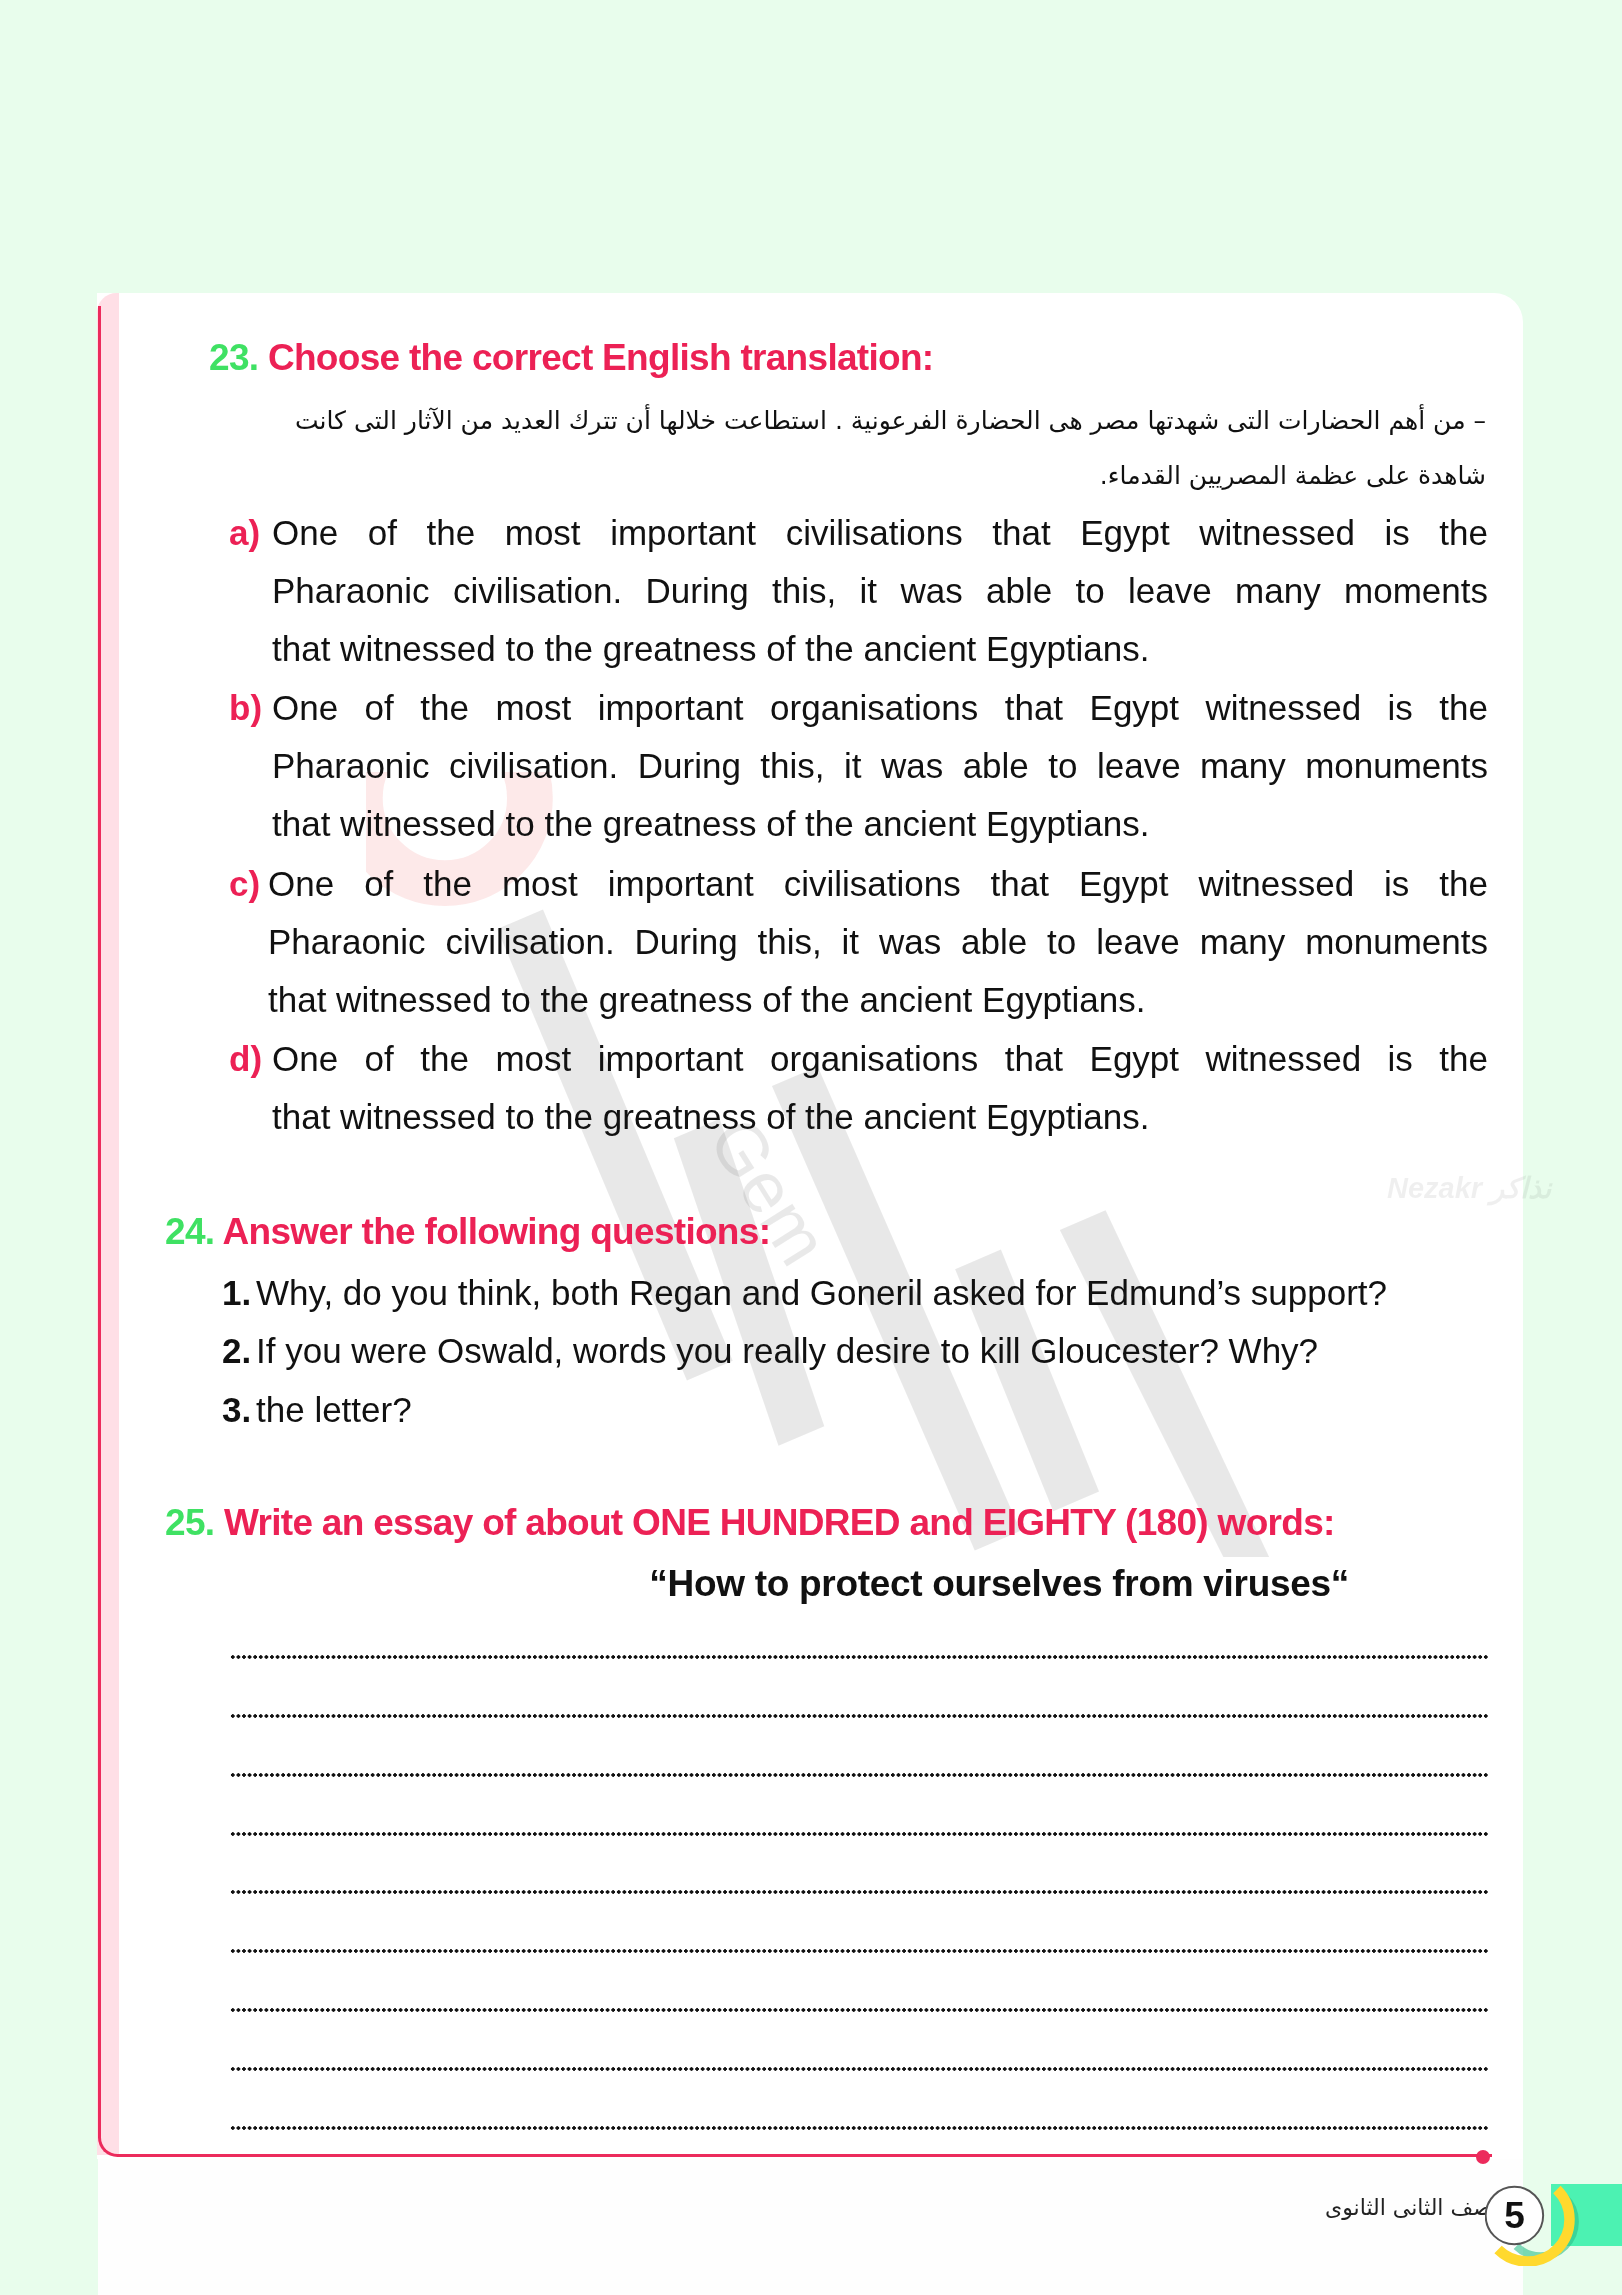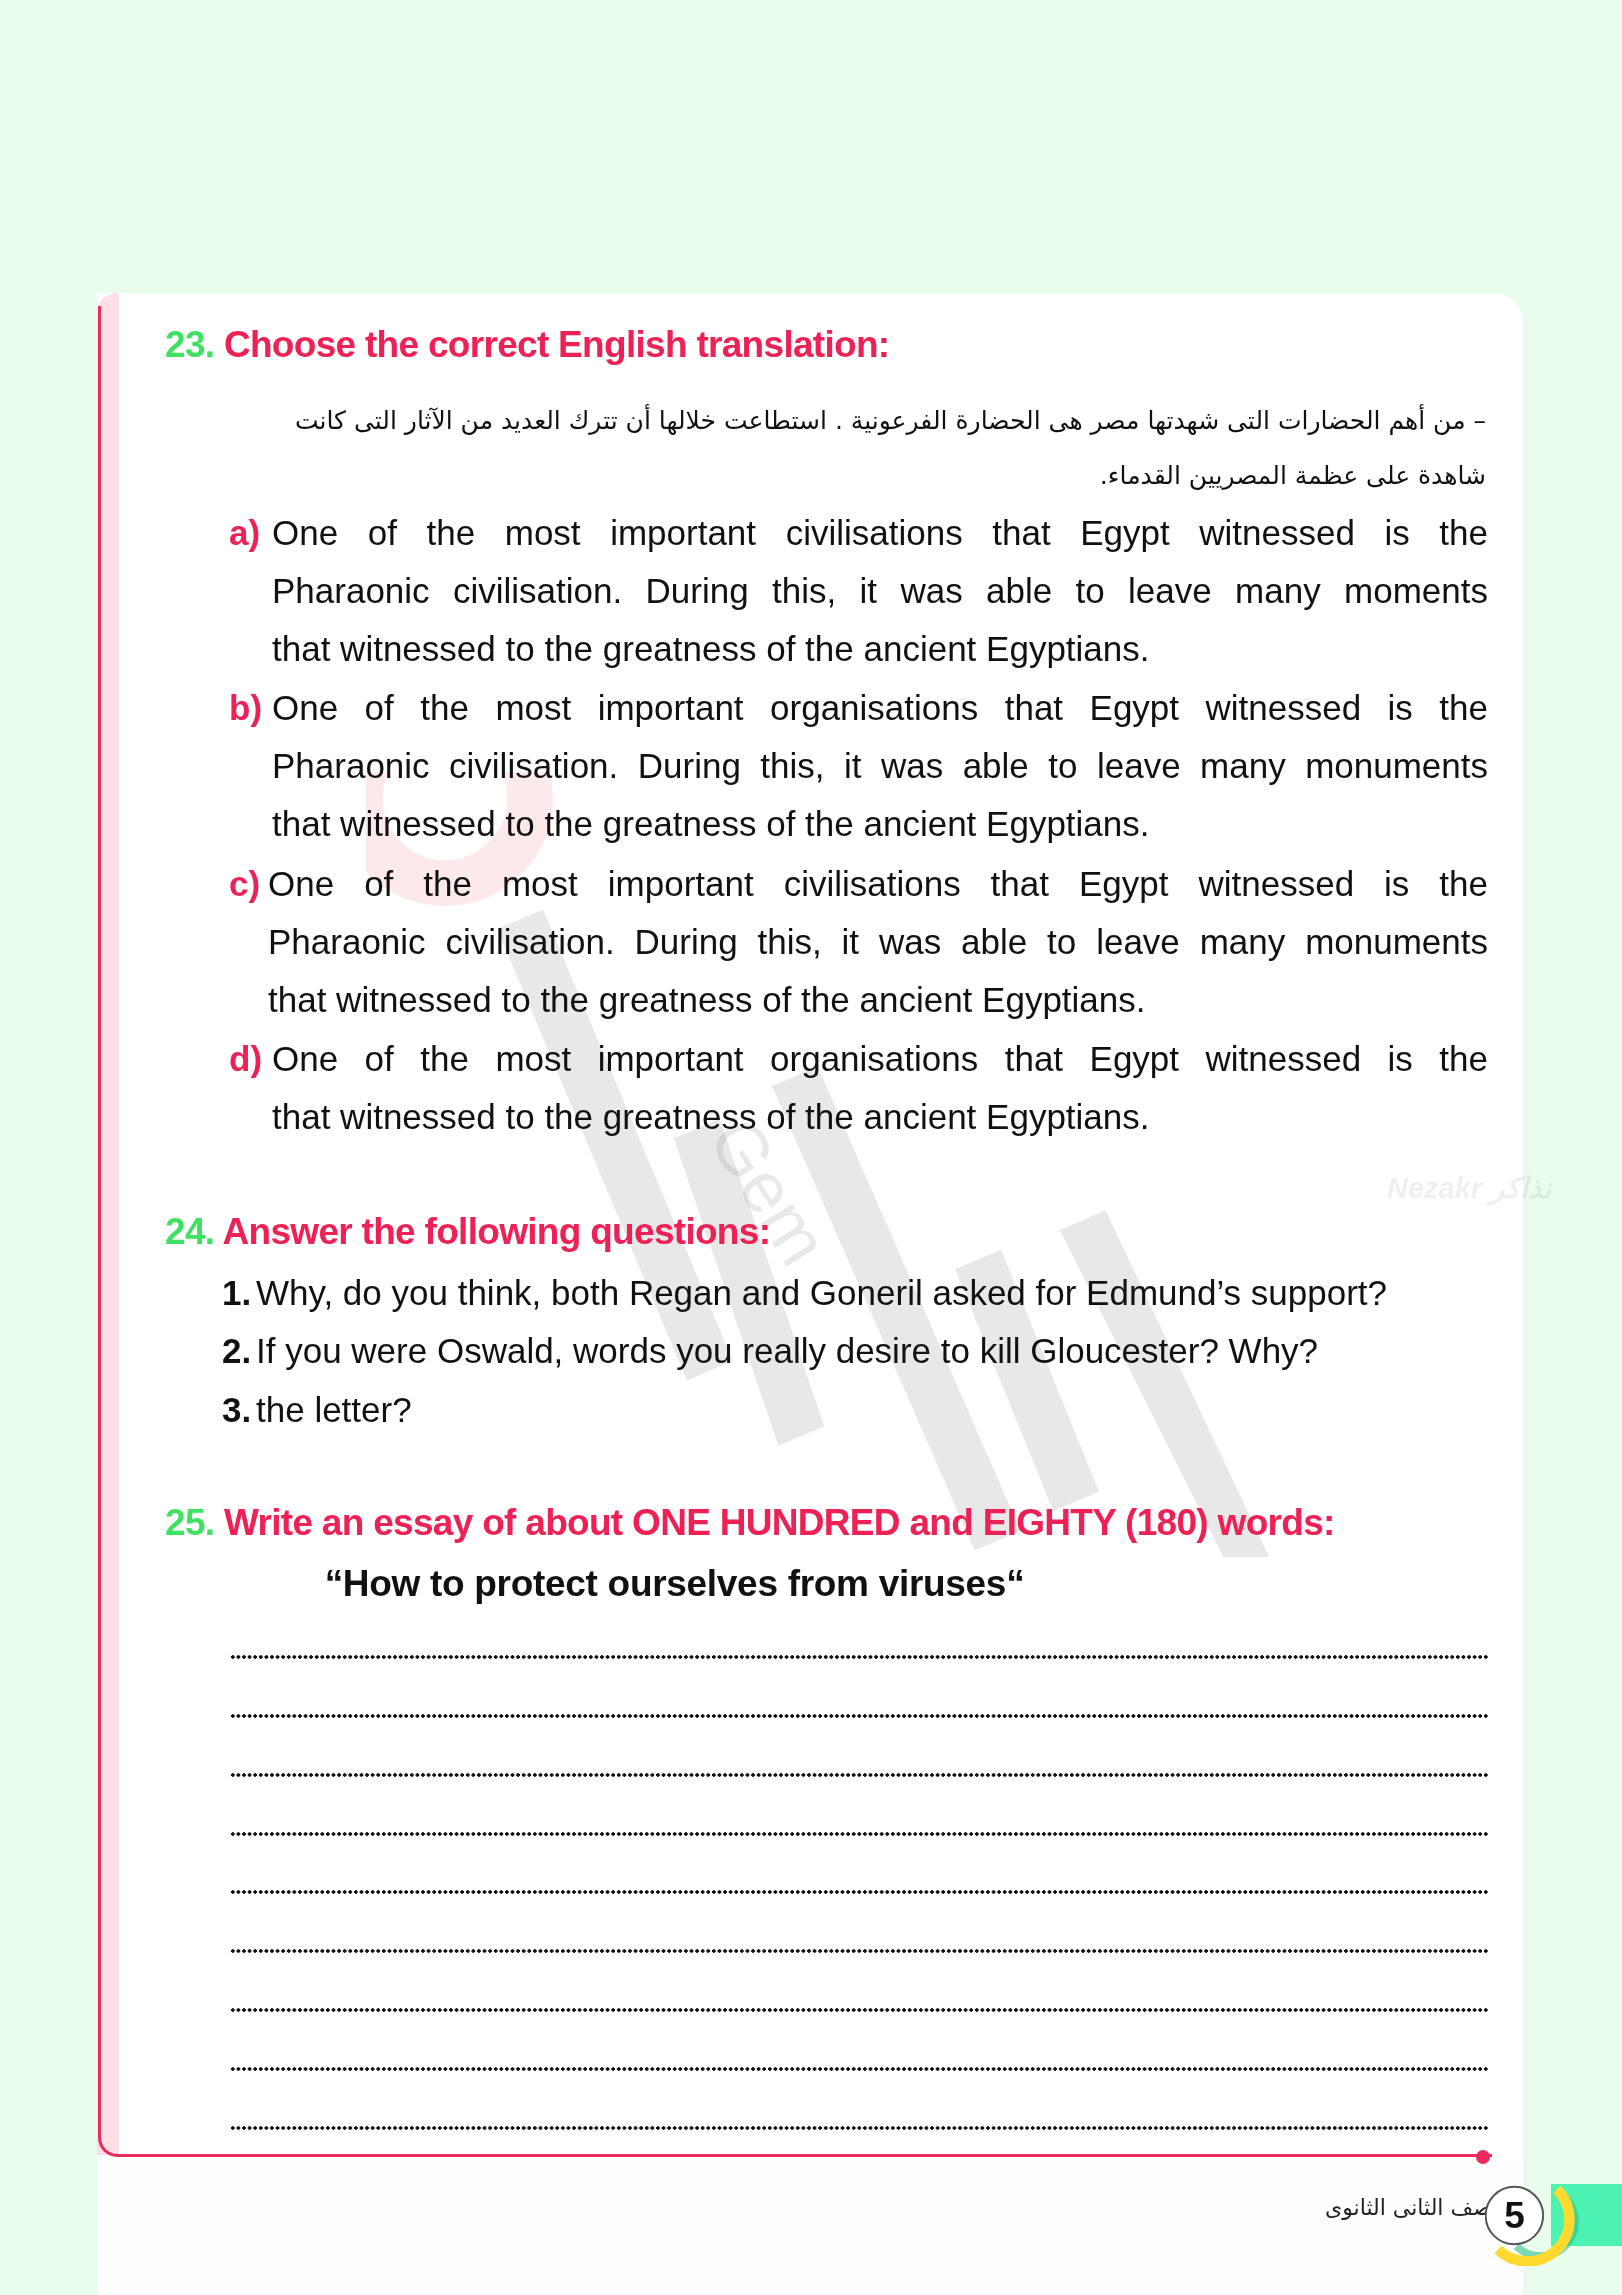--- a/index.html
+++ b/index.html
@@ -50,21 +50,21 @@
   .opt .lbl { position:absolute; left:0; top:0; color:#ec2155; font-weight:bold; }
   .opt .body { margin-left:43px; text-align:justify; text-align-last:left; }
   .opt .body .line { display:block; text-align:justify; text-align-last:justify; white-space:nowrap; }
   .opt .body .line.last { text-align-last:left; }
   .sub {
     position:absolute; left:222px; width:1266px; font-size:35px; line-height:58px;
   }
   .sub .n { position:absolute; left:0; top:0; font-weight:bold; }
   .sub .t { margin-left:34px; display:block; }
   .essay-title {
-    position:absolute; left:0; width:1349px; text-align:center; top:1563px;
+    position:absolute; left:0; width:1349px; text-align:right; top:1563px;
     font-weight:bold; font-size:37px; letter-spacing:-0.3px;
   }
   .dotline {
     position:absolute; left:230px; width:1258px; height:3.9px;
     background-image: radial-gradient(circle, #111 1.5px, transparent 1.8px);
     background-size:5.6px 3.9px; background-repeat:repeat-x;
   }
   .footer-text {
     position:absolute; left:1289px; top:2195px; font-size:22px; direction:rtl;
     font-family:"DejaVu Sans", sans-serif; color:#222; white-space:nowrap;margin-left:36px;
@@ -96,21 +96,21 @@
     <polygon points="200,240 270,210 560,900 490,930"></polygon>
     <polygon points="470,560 540,530 700,1000 630,1030"></polygon>
     <polygon points="620,480 690,450 1000,1160 930,1190"></polygon>
     <polygon points="900,760 970,730 1120,1100 1050,1130"></polygon>
     <polygon points="1060,700 1130,670 1380,1200 1310,1200"></polygon>
   </g>
   <text x="520" y="560" transform="rotate(58 520 560)" font-size="110" fill="#555" opacity="0.12" font-family="Liberation Sans, sans-serif">Gem</text>
 </svg>
 <div style="position:absolute;left:1387px;top:1171px;font-size:29px;font-weight:bold;color:#000;opacity:0.06;font-style:italic;white-space:nowrap;">Nezakr نذاكر</div>
 
-<div class="q-title" style="top:324px;">
+<div class="q-title" style="top:337px;margin-left:44px;">
   <span class="q-num">23.</span>
   <span class="q-text">Choose the correct English translation:</span>
 </div>
 <div class="arabic" style="top:406px;">– من أهم الحضارات التى شهدتها مصر هى الحضارة الفرعونية . استطاعت خلالها أن تترك العديد من الآثار التى كانت</div>
 <div class="arabic" style="top:461px;">شاهدة على عظمة المصريين القدماء.</div>
 
 <div class="opt" style="top:504px;">
   <span class="lbl">a)</span>
   <div class="body">
     <span class="line">One of the most important civilisations that Egypt witnessed is the</span>

